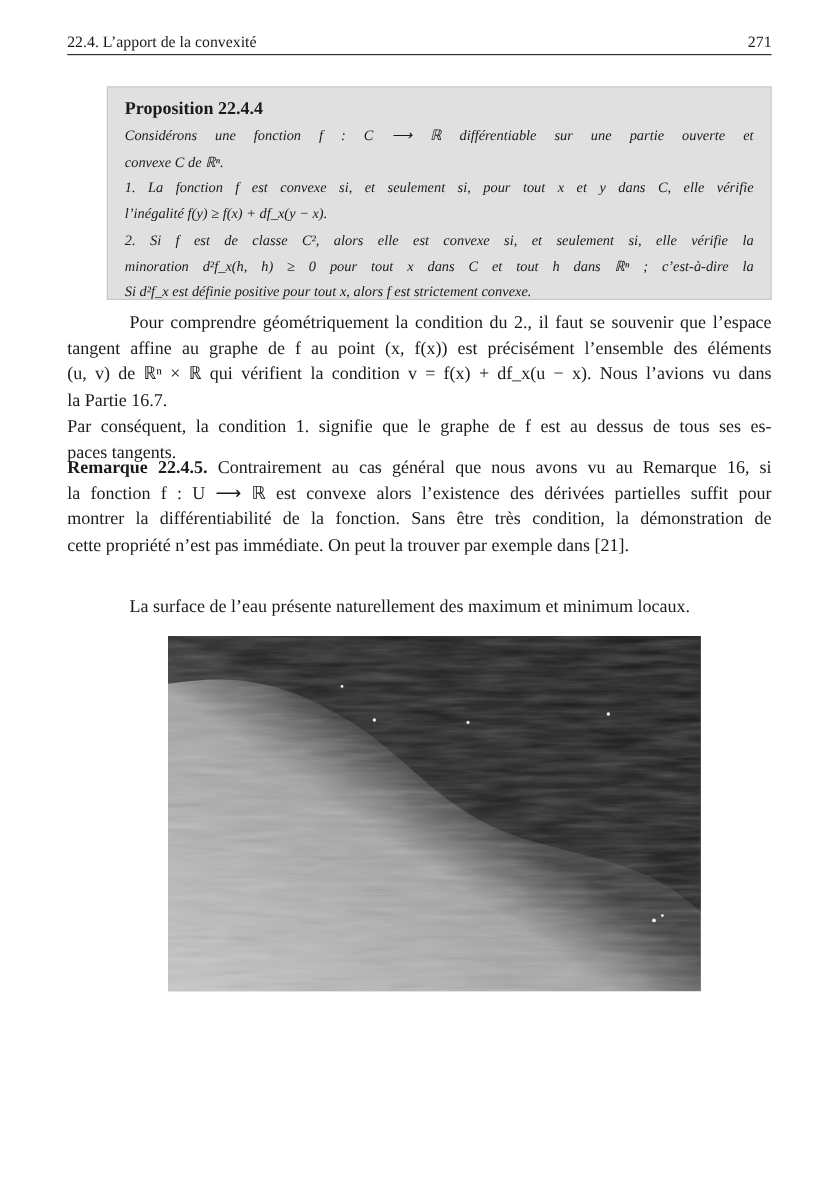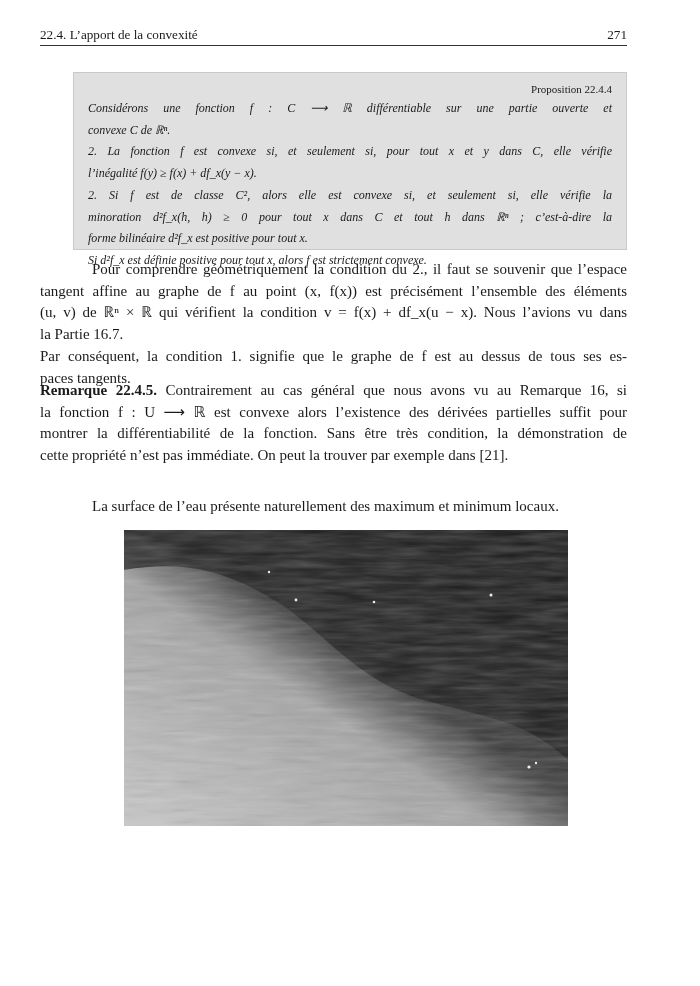--- a/index.html
+++ b/index.html
@@ -1,34 +1,34 @@
 <!DOCTYPE html>
 <html><head>
 <meta charset="utf-8">
 <style>
   html, body { margin: 0; padding: 0; background: #ffffff; }
   body {
     width: 700px; height: 986px; position: relative; overflow: hidden;
     font-family: "DejaVu Serif", "Liberation Serif", serif;
     color: #1a1a1a;
   }
-  .page { position: absolute; left: 0; top: 0; width: 684px; height: 986px; }
+  .page { position: absolute; left: 16px; top: 0; width: 684px; height: 986px; }
   .running-head {
     position: absolute; left: 40px; top: 27px; width: 587px;
     font-size: 13.2px; display: flex; justify-content: space-between;
     font-family: "Liberation Serif", serif;
   }
   .head-rule { position: absolute; left: 40px; top: 45px; width: 587px; height: 1px; background: #333; }
   .prop-box {
     position: absolute; left: 73px; top: 72px; width: 554px; height: 178px;
     background: #e0e0e0; border: 1px solid #c9c9c9; box-sizing: border-box;
     padding: 10px 14px 0 14px;
     font-family: "Liberation Serif", serif;
   }
-  .prop-title { font-weight: normal; font-size: 11px; margin: 0 0 3px 0; text-align: right; }
+  .prop-title { font-weight: bold; font-size: 15px; margin: 0 0 3px 0; }
   .prop-body { font-style: italic; font-size: 12px; line-height: 21.7px; text-align: justify; }
   .prop-body .line { display: block; text-align: justify; text-align-last: justify; white-space: nowrap; }
   .prop-body .line.last { text-align-last: left; font-family: Liberation Serif, serif; }
   .para {
     position: absolute; left: 40px; width: 587px;
     font-family: "Liberation Serif", serif; font-size: 15px; line-height: 21.7px;
   }
   .para .line { display: block; text-align: justify; text-align-last: justify; white-space: nowrap; }
   .para .line.last { text-align-last: left; }
   .para .indent { padding-left: 52px; }
@@ -51,25 +51,24 @@
     <span>22.4.  L’apport de la convexité</span>
     <span>271</span>
   </div>
   <div class="head-rule"></div>
 
   <div class="prop-box">
     <div class="prop-title">Proposition 22.4.4</div>
     <div class="prop-body">
       <span class="line">Considérons une fonction f : C ⟶ ℝ différentiable sur une partie ouverte et</span>
       <span class="line last">convexe C de ℝⁿ.</span>
-      <span class="line">2. La fonction f est convexe si, et seulement si, pour tout x et y dans C, elle vérifie</span>
+      <span class="line">1. La fonction f est convexe si, et seulement si, pour tout x et y dans C, elle vérifie</span>
       <span class="line last">l’inégalité f(y) ≥ f(x) + df_x(y − x).</span>
       <span class="line">2. Si f est de classe C², alors elle est convexe si, et seulement si, elle vérifie la</span>
       <span class="line">minoration d²f_x(h, h) ≥ 0 pour tout x dans C et tout h dans ℝⁿ ; c’est-à-dire la</span>
-      <span class="line last">forme bilinéaire d²f_x est positive pour tout x.</span>
       <span class="line last">Si d²f_x est définie positive pour tout x, alors f est strictement convexe.</span>
     </div>
   </div>
 
   <div class="para p1">
     <span class="line indent">Pour comprendre géométriquement la condition du 2., il faut se souvenir que l’espace</span>
     <span class="line">tangent affine au graphe de f au point (x, f(x)) est précisément l’ensemble des éléments</span>
     <span class="line">(u, v) de ℝⁿ × ℝ qui vérifient la condition v = f(x) + df_x(u − x). Nous l’avions vu dans</span>
     <span class="line last">la Partie 16.7.</span>
     <span class="line">Par conséquent, la condition 1. signifie que le graphe de f est au dessus de tous ses es-</span>

